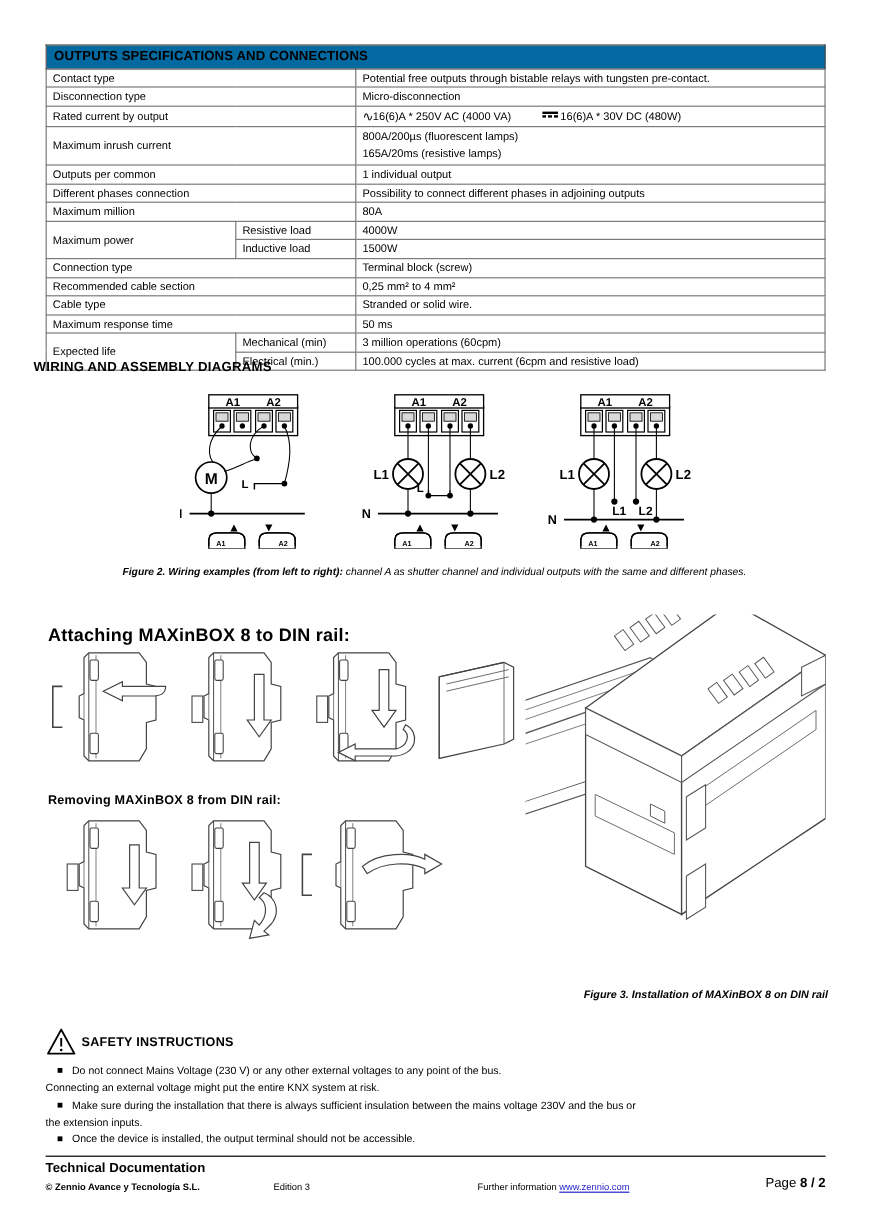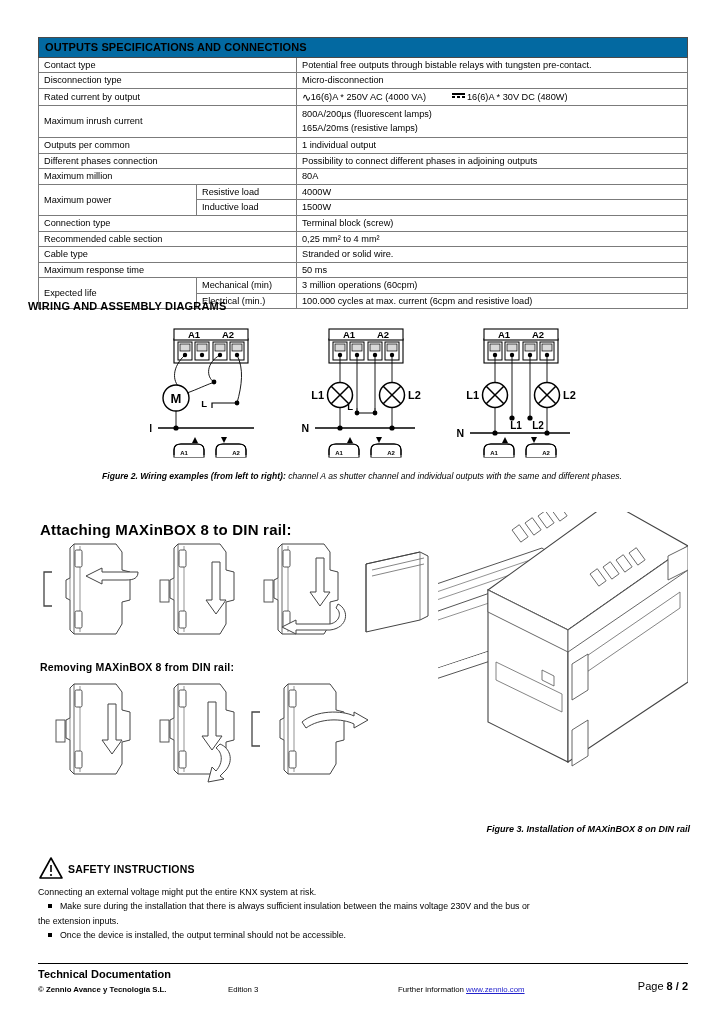--- a/index.html
+++ b/index.html
@@ -558,20 +558,24 @@
 
   <div id="safety-block">
     <svg id="warning-icon" width="26" height="24" viewBox="0 0 26 24">
       <path d="M13,2 L24,22 L2,22 Z" fill="none" stroke="#000" stroke-width="1.6" stroke-linejoin="round"></path>
       <line x1="13" y1="9" x2="13" y2="16" stroke="#000" stroke-width="1.6"></line>
       <circle cx="13" cy="19" r="1.1" fill="#000"></circle>
     </svg>
     <div id="safety-title">SAFETY INSTRUCTIONS</div>
 
     <div class="safety-list">
+      <div class="safety-item">
+        <span class="bullet"></span>
+        <span>Do not connect Mains Voltage (230 V) or any other external voltages to any point of the bus.</span>
+      </div>
       <div class="safety-cont">Connecting an external voltage might put the entire KNX system at risk.</div>
       <div class="safety-item">
         <span class="bullet"></span>
         <span>Make sure during the installation that there is always sufficient insulation between the mains voltage 230V and the bus or</span>
       </div>
       <div class="safety-cont">the extension inputs.</div>
       <div class="safety-item">
         <span class="bullet"></span>
         <span>Once the device is installed, the output terminal should not be accessible.</span>
       </div>

